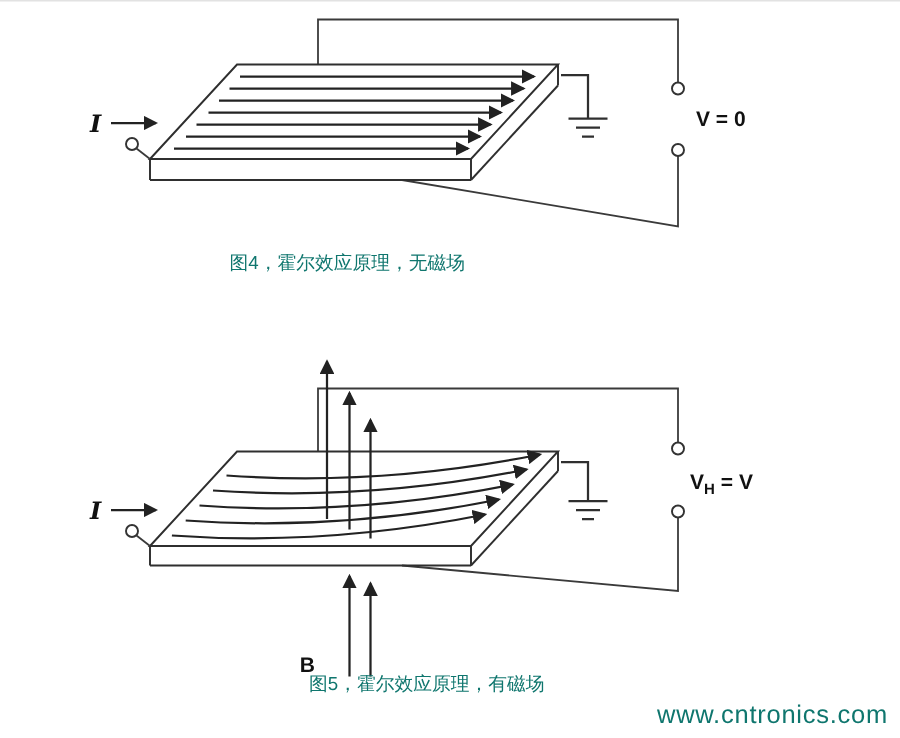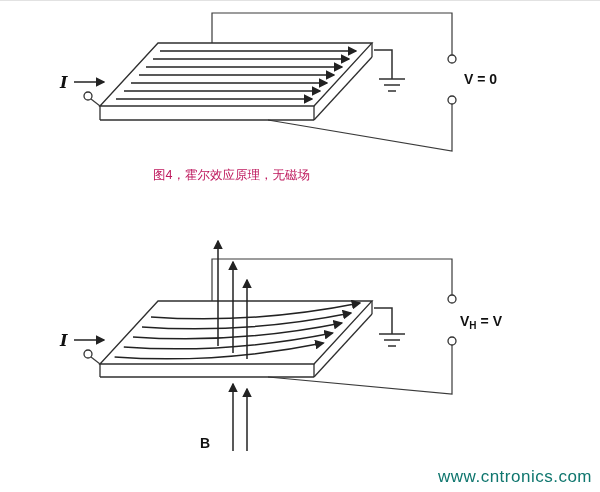--- a/index.html
+++ b/index.html
@@ -11,21 +11,21 @@
     border-top:1px solid #e2e2e2;
     border-bottom:1px solid #e2e2e2;
     font-family:"Liberation Sans", sans-serif;
   }
   svg{position:absolute;left:0;display:block;}
   #fig4-svg{top:0;}
   #fig5-svg{top:225px;}
   .caption{
     position:absolute;
     font-size:12.5px;
-    color:#be185d;
+    color:#0f766e;
     font-family:"Liberation Sans", sans-serif;
     white-space:nowrap;
   }
   #fig4-caption{left:153px;top:166px;}
   #fig5-caption{left:206px;top:447px;}
   .watermark{
     position:absolute;
     right:8px;bottom:6px;
     font-size:17px;
     color:#0f766e;
@@ -151,16 +151,17 @@
       <line class="wire" x1="91" y1="131" x2="100" y2="138"></line>
     </g>
 
     <circle class="term" cx="452" cy="73" r="4"></circle>
     <circle class="term" cx="452" cy="115" r="4"></circle>
     <text class="vlabel" x="460" y="100">
       <tspan>V</tspan><tspan dy="3" font-size="10">H</tspan><tspan dy="-3" dx="4">= V</tspan>
     </text>
   </svg>
 
+  <div class="caption" id="fig5-caption">图5，霍尔效应原理，有磁场</div>
 
   <div class="watermark">www.cntronics.com</div>
 
 </div>
 
 </body></html>

